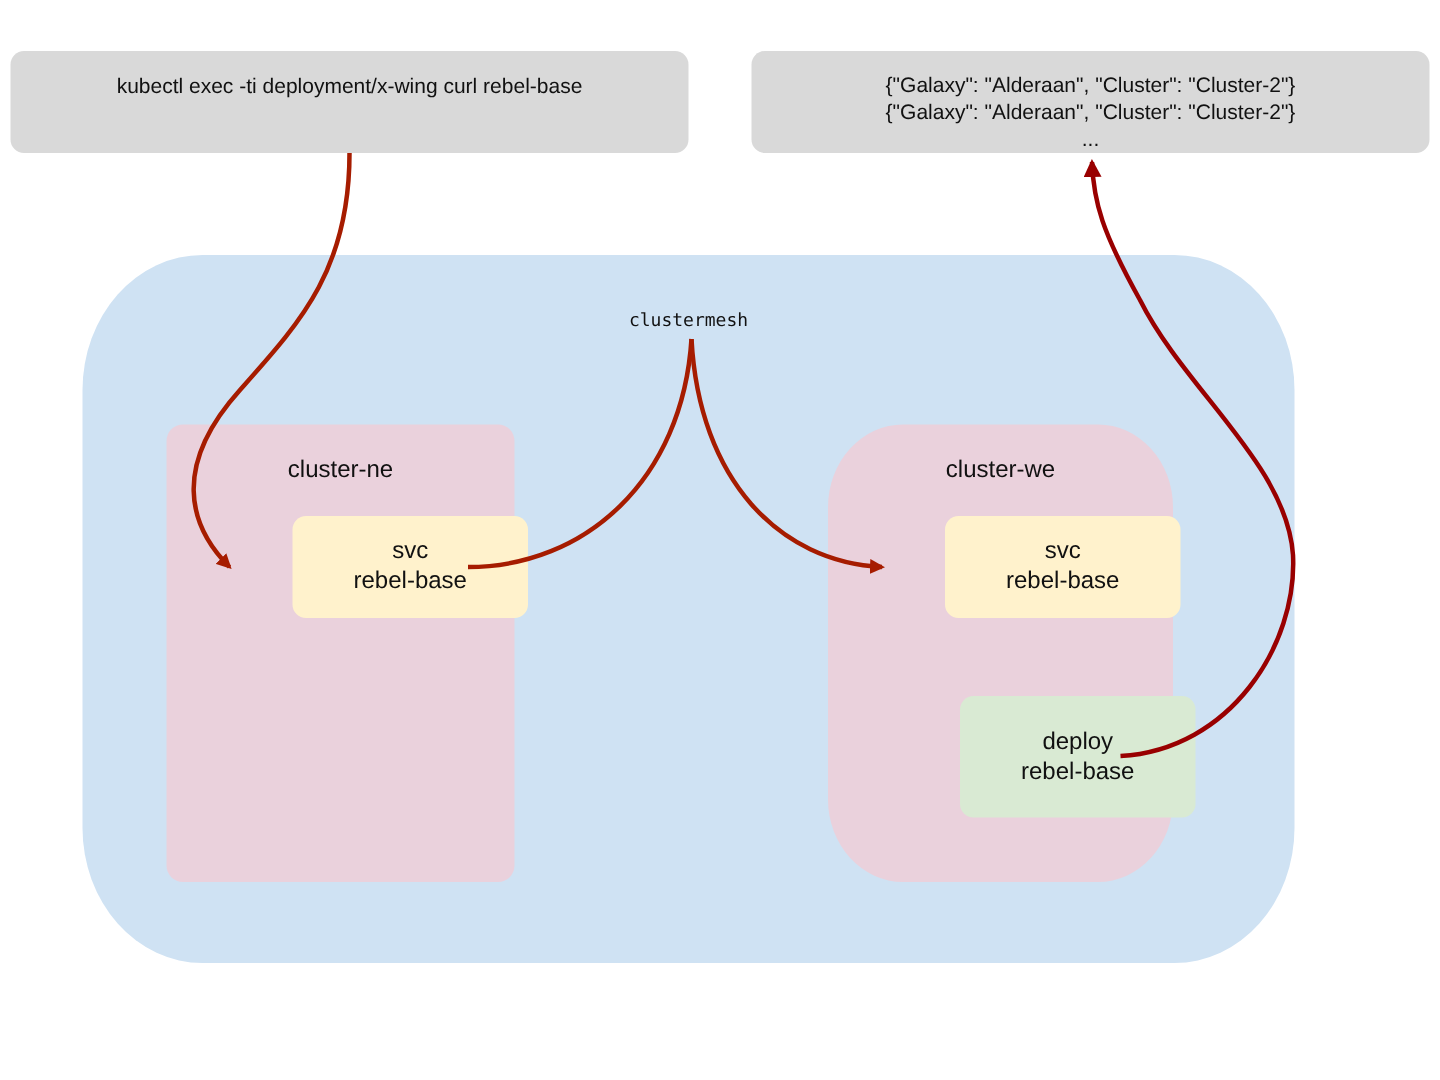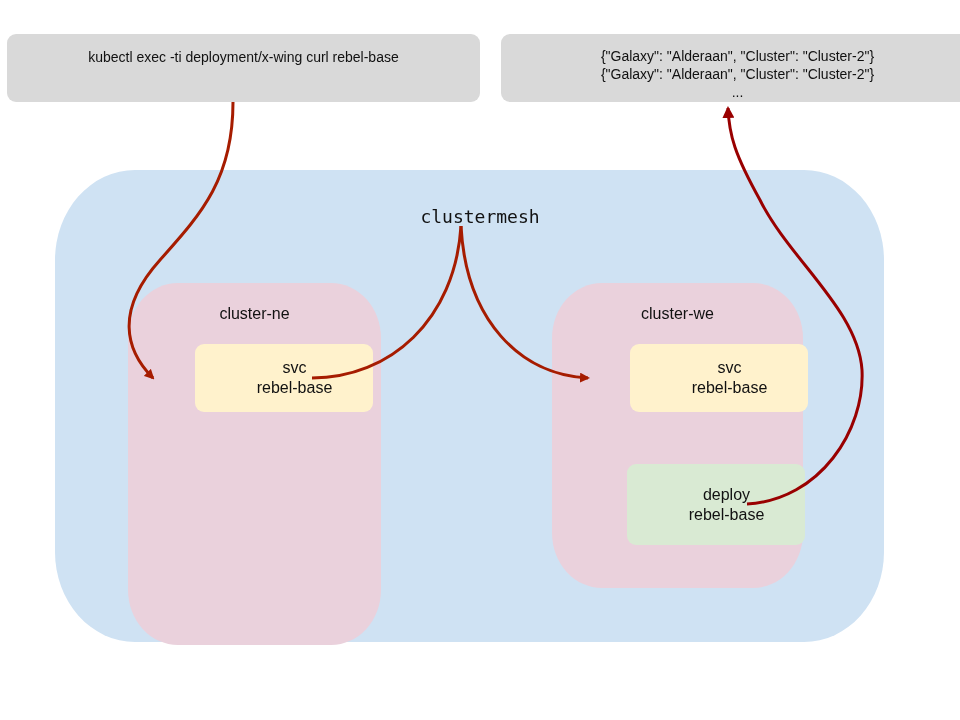--- a/index.html
+++ b/index.html
@@ -1,34 +1,34 @@
 <!DOCTYPE html>
 <html><head>
   <meta charset="utf-8">
   <style>
     html, body { margin: 0; padding: 0; }
     body { width: 960px; height: 720px; background: #ffffff; position: relative; overflow: hidden; font-family: "Liberation Sans", sans-serif; }
-    .abs { position: absolute; padding-left: 21px; }
+    .abs { position: absolute; }
     .cmd-box { left: 7px; top: 34px; width: 452px; height: 68px; background: #d9d9d9; border-radius: 9px; }
     .cmd-text { position: absolute; left: 0; right: 0; top: 15px; text-align: center; font-size: 14px; color: #111; }
     .out-box { left: 501px; top: 34px; width: 452px; height: 68px; background: #d9d9d9; border-radius: 9px; }
     .out-lines { position: absolute; left: 0; right: 0; top: 13px; text-align: center; font-size: 14px; color: #111; line-height: 18px; }
     .out-lines div { white-space: pre; }
     .mesh { left: 55px; top: 170px; width: 808px; height: 472px; background: #cfe2f3; border-radius: 80px / 90px; }
-    .mesh-label { left: 0; width: 918px; top: 206px; text-align: center; font-family: "DejaVu Sans Mono", monospace; font-size: 18px; color: #111; }
+    .mesh-label { left: 0; width: 918px; top: 206px; text-align: center; font-family: "DejaVu Sans Mono", monospace; font-size: 12px; color: #111; }
     .cluster { background: #ead1dc; border-radius: 50px / 55px; }
-    .cluster-ne { left: 128px; top: 283px; width: 232px; height: 362px; }
+    .cluster-ne { left: 111px; top: 283px; width: 232px; height: 305px; border-radius: 11px; }
     .cluster-we { left: 552px; top: 283px; width: 230px; height: 305px; }
     .cluster-label { position: absolute; left: 0; right: 0; top: 22px; text-align: center; font-size: 16px; color: #111; }
     .node { border-radius: 9px; text-align: center; font-size: 16px; color: #111; line-height: 20px; display: flex; flex-direction: column; justify-content: center; margin-left: 40px; }
     .svc { background: #fff2cc; }
     .deploy { background: #d9ead3; }
     .svc-ne { left: 155px; top: 344px; width: 157px; height: 68px; }
     .svc-we { left: 590px; top: 344px; width: 157px; height: 68px; }
-    .deploy-we { left: 587px; top: 464px; width: 157px; height: 81px; align-items: center; }
+    .deploy-we { left: 600px; top: 464px; width: 157px; height: 81px; align-items: center; }
     svg.arrows { position: absolute; left: 0; top: 0; width: 960px; height: 720px; pointer-events: none; }
   </style>
 </head>
 <body>
 
 <div class="abs cmd-box">
   <div class="cmd-text">kubectl exec -ti deployment/x-wing curl rebel-base</div>
 </div>
 
 <div class="abs out-box">

